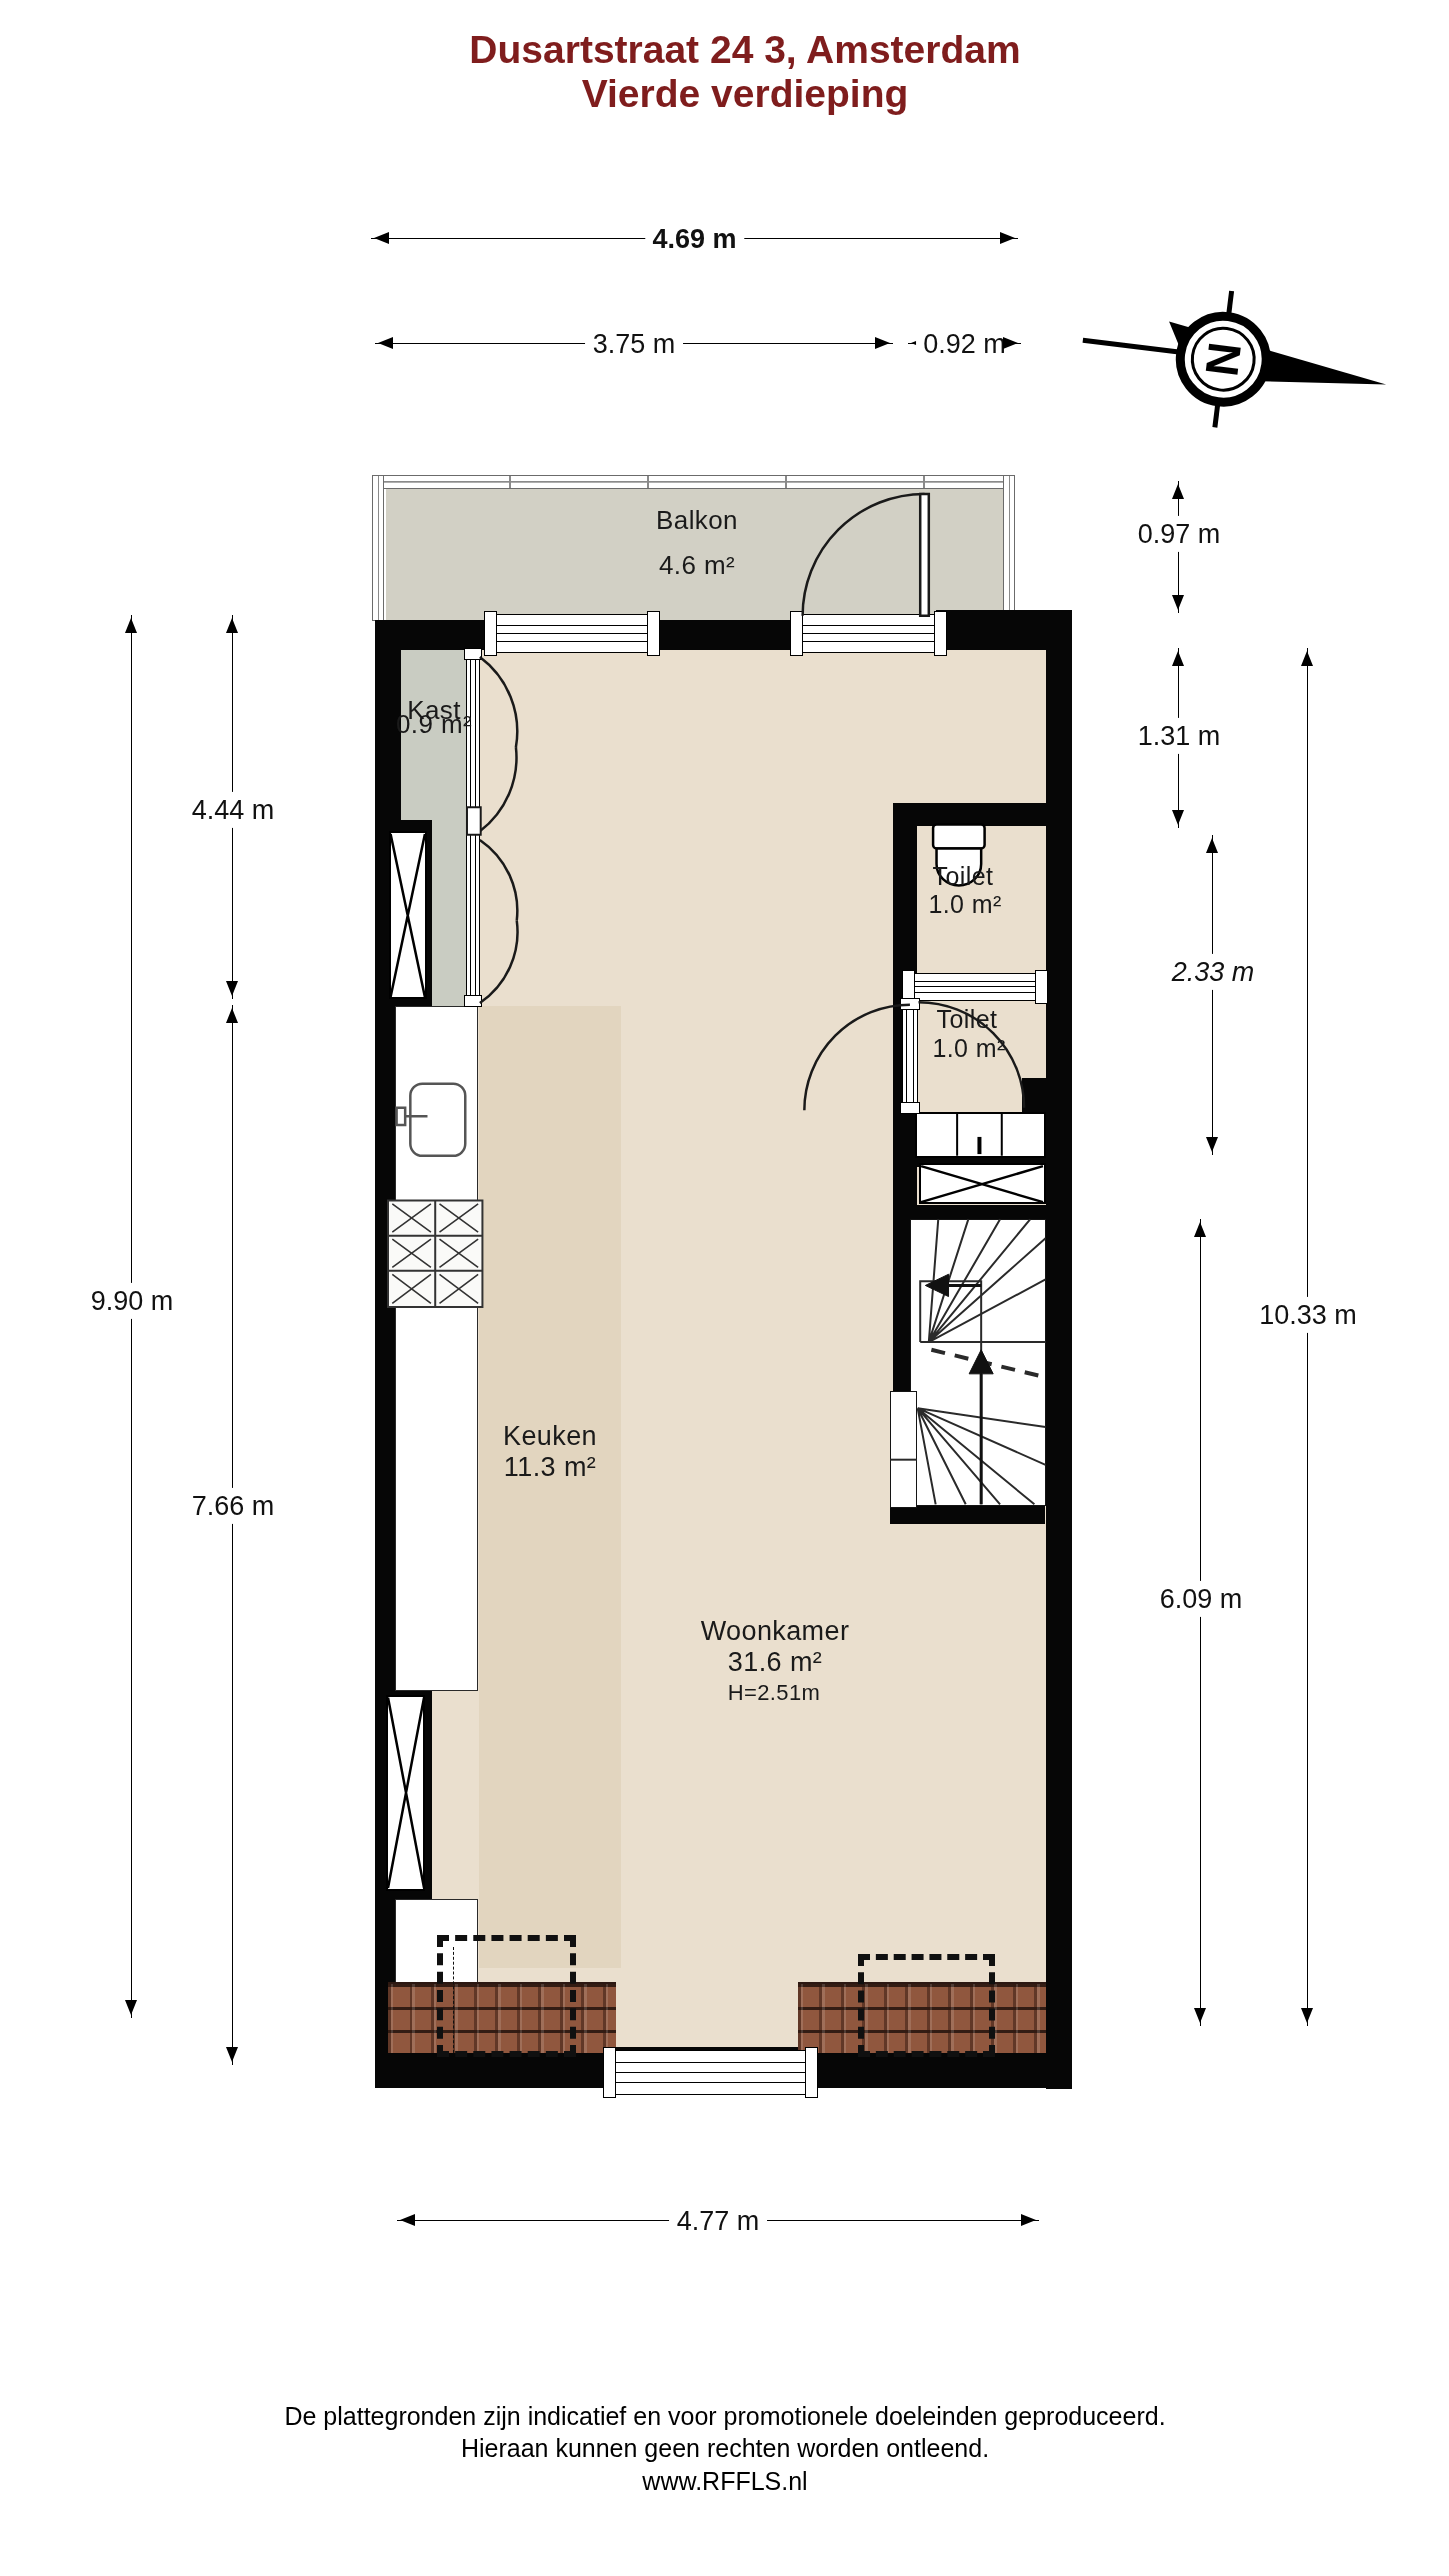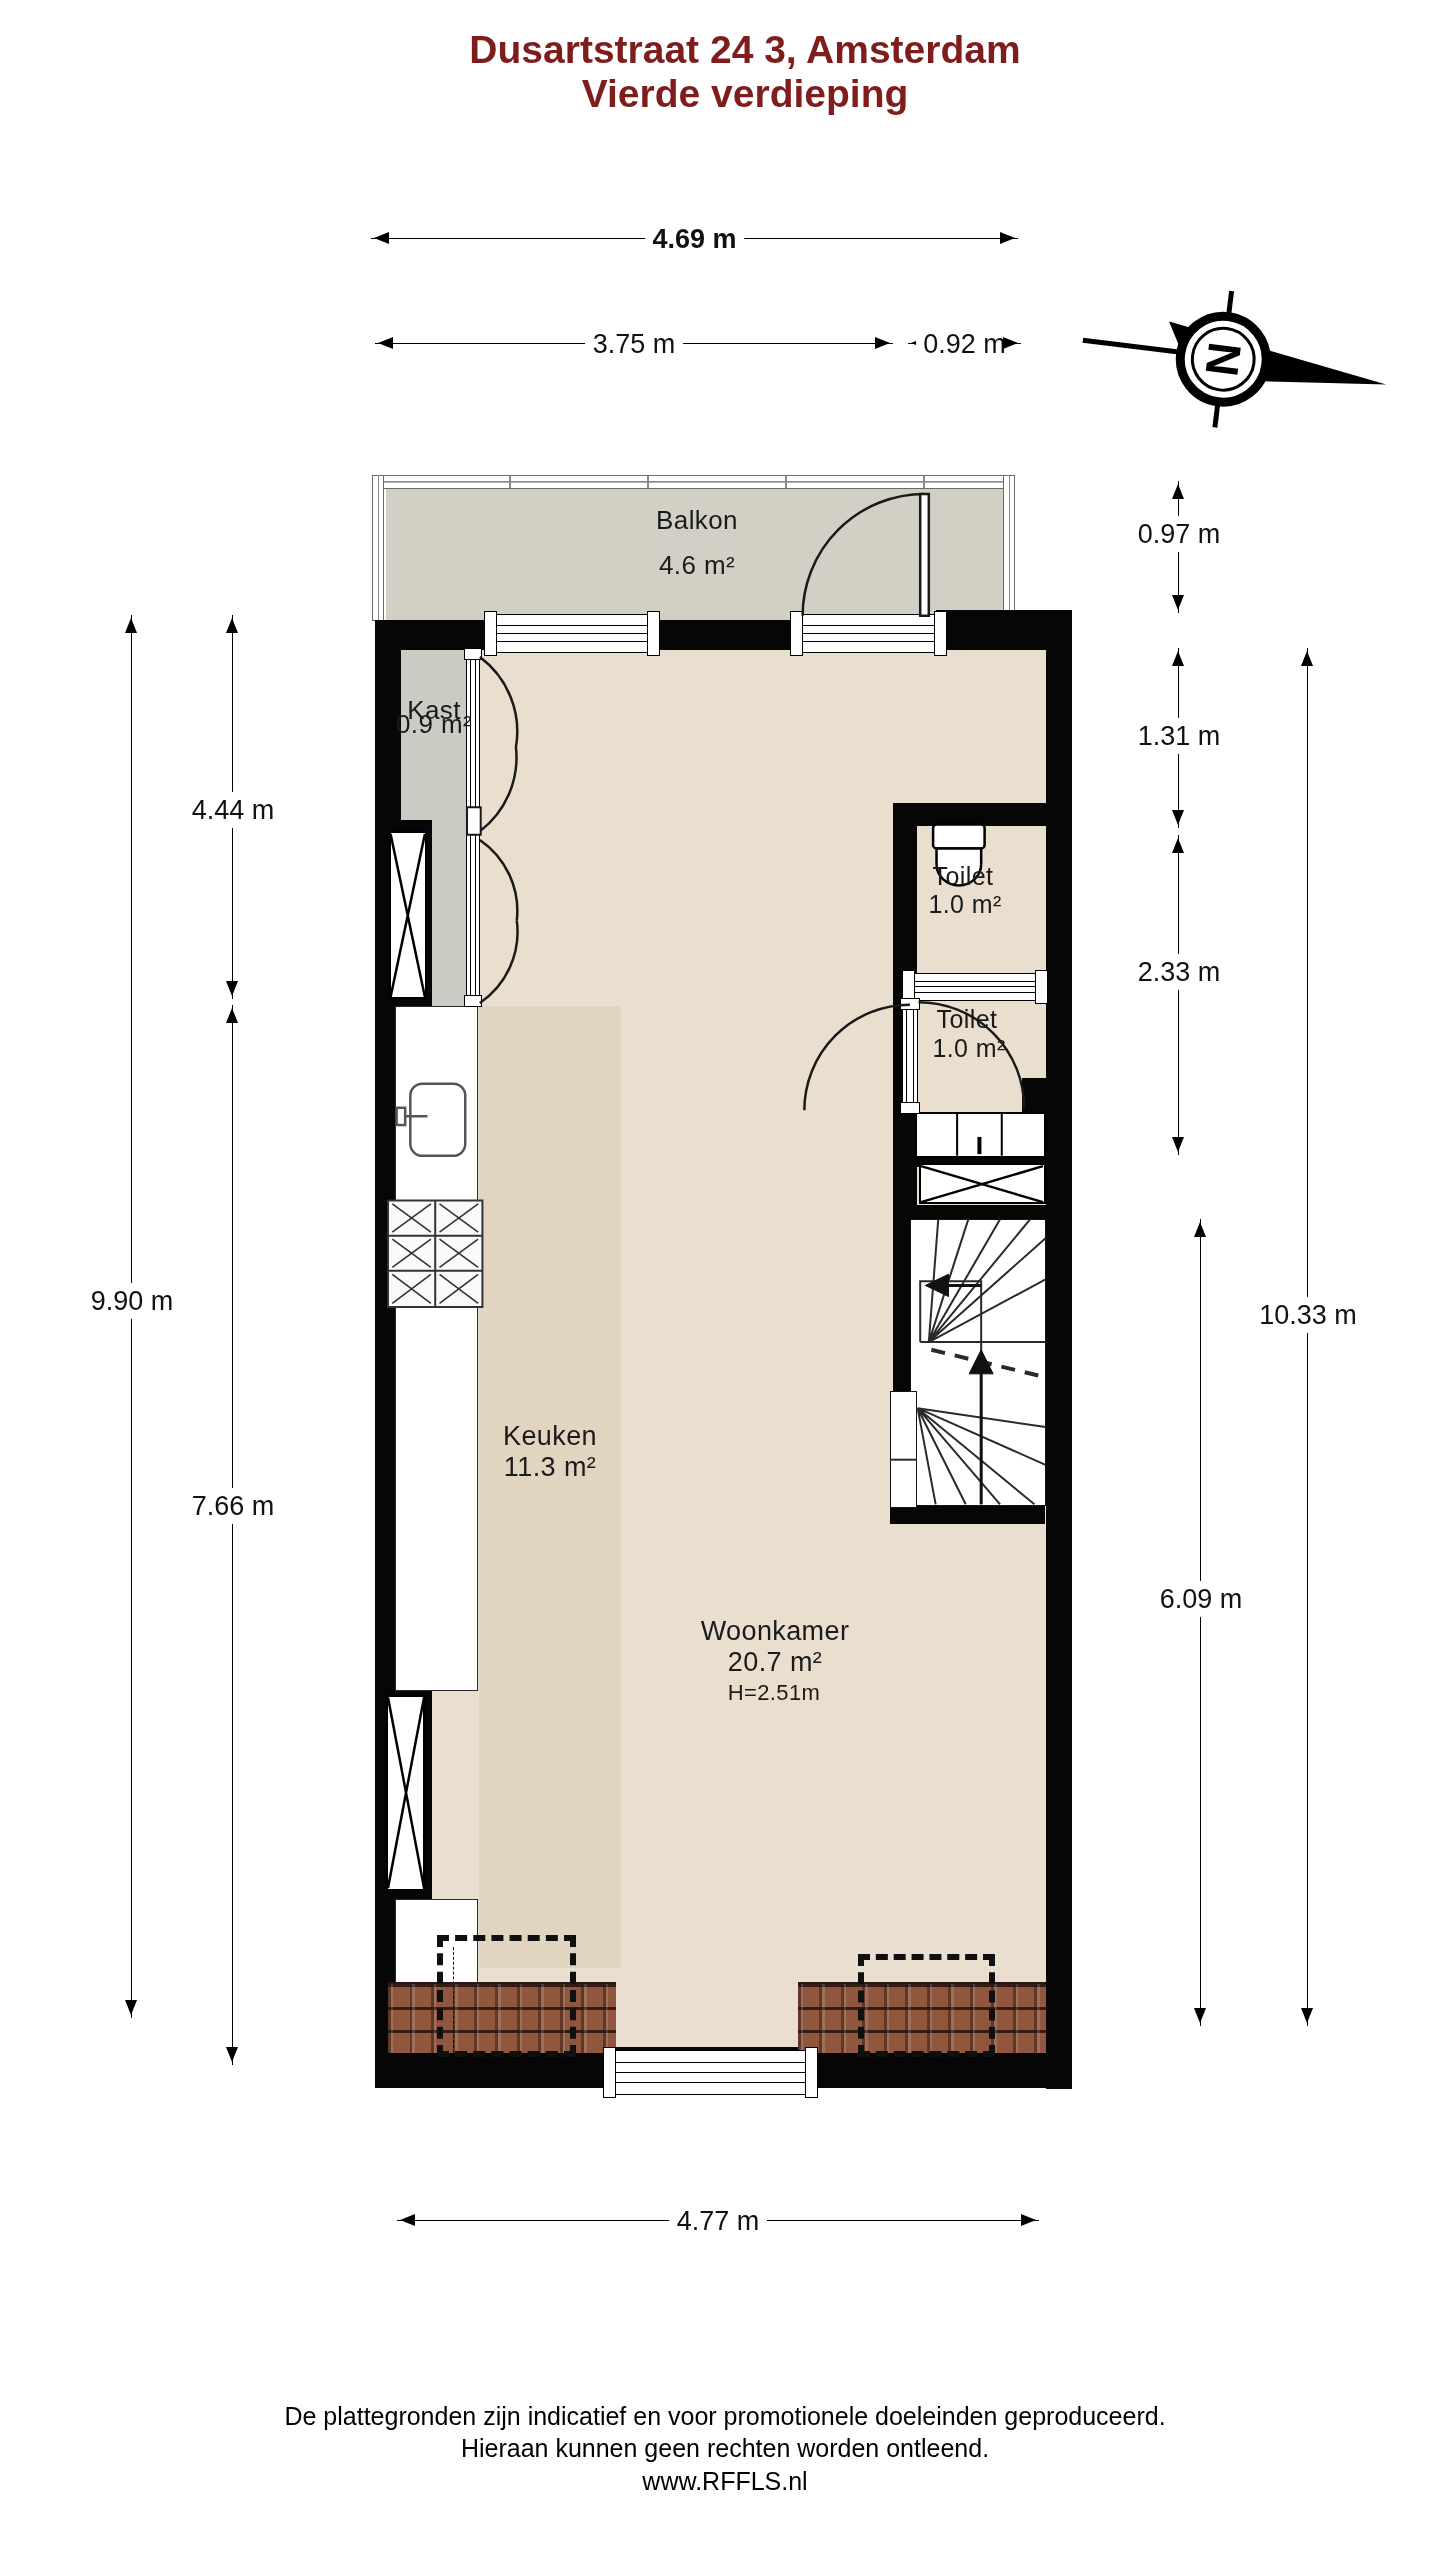--- a/index.html
+++ b/index.html
@@ -188,21 +188,21 @@
 <div class="lbl" style="left:697px;top:565px;">4.6 m²</div>
 <div class="lbl" style="left:434px;top:710px;">Kast</div>
 <div class="lbl" style="left:434px;top:724px;">0.9 m²</div>
 <div class="lbl" style="left:963px;top:876px;font-size:25px;">Toilet</div>
 <div class="lbl" style="left:965px;top:904px;font-size:25px;">1.0 m²</div>
 <div class="lbl" style="left:967px;top:1019px;font-size:25px;">Toilet</div>
 <div class="lbl" style="left:969px;top:1048px;font-size:25px;">1.0 m²</div>
 <div class="lbl" style="left:550px;top:1436px;font-size:27px;">Keuken</div>
 <div class="lbl" style="left:550px;top:1467px;font-size:27px;">11.3 m²</div>
 <div class="lbl" style="left:775px;top:1631px;font-size:27px;">Woonkamer</div>
-<div class="lbl" style="left:775px;top:1662px;font-size:27px;">20.7 m²</div>
+<div class="lbl" style="left:775px;top:1662px;font-size:27px;">31.6 m²</div>
 <div class="lbl small" style="left:774px;top:1693px;">H=2.51m</div>
 
 <div class="hdim" style="left:371px;top:238px;width:647px;">
   <span class="dlbl" style="left:50%;top:0;font-weight:bold;">4.69 m</span>
   </div>
 <div class="hdim" style="left:375px;top:343px;width:518px;">
   <span class="dlbl" style="left:50%;top:0;">3.75 m</span>
   </div>
 <div class="hdim" style="left:908px;top:343px;width:113px;">
   <span class="dlbl" style="left:50%;top:0;">0.92 m</span>
@@ -220,21 +220,21 @@
 <div class="vdim" style="left:232px;top:1005px;height:1060px;">
   <span class="dlbl" style="left:0;top:501px;">7.66 m</span>
   </div>
 
 <div class="vdim" style="left:1178px;top:481px;height:132px;">
   <span class="dlbl" style="left:0;top:53px;">0.97 m</span>
   </div>
 <div class="vdim" style="left:1178px;top:648px;height:180px;">
   <span class="dlbl" style="left:0;top:88px;">1.31 m</span>
   </div>
-<div class="vdim" style="left:1178px;top:835px;height:320px;">
+<div class="vdim" style="left:1212px;top:835px;height:320px;font-style:italic;">
   <span class="dlbl" style="left:0;top:137px;">2.33 m</span>
   </div>
 <div class="vdim" style="left:1200px;top:1219px;height:807px;">
   <span class="dlbl" style="left:0;top:380px;">6.09 m</span>
   </div>
 <div class="vdim" style="left:1307px;top:648px;height:1378px;">
   <span class="dlbl" style="left:0;top:667px;">10.33 m</span>
   </div>
 
 <div class="footer" style="left:725px;top:2402px;">De plattegronden zijn indicatief en voor promotionele doeleinden geproduceerd.</div>

